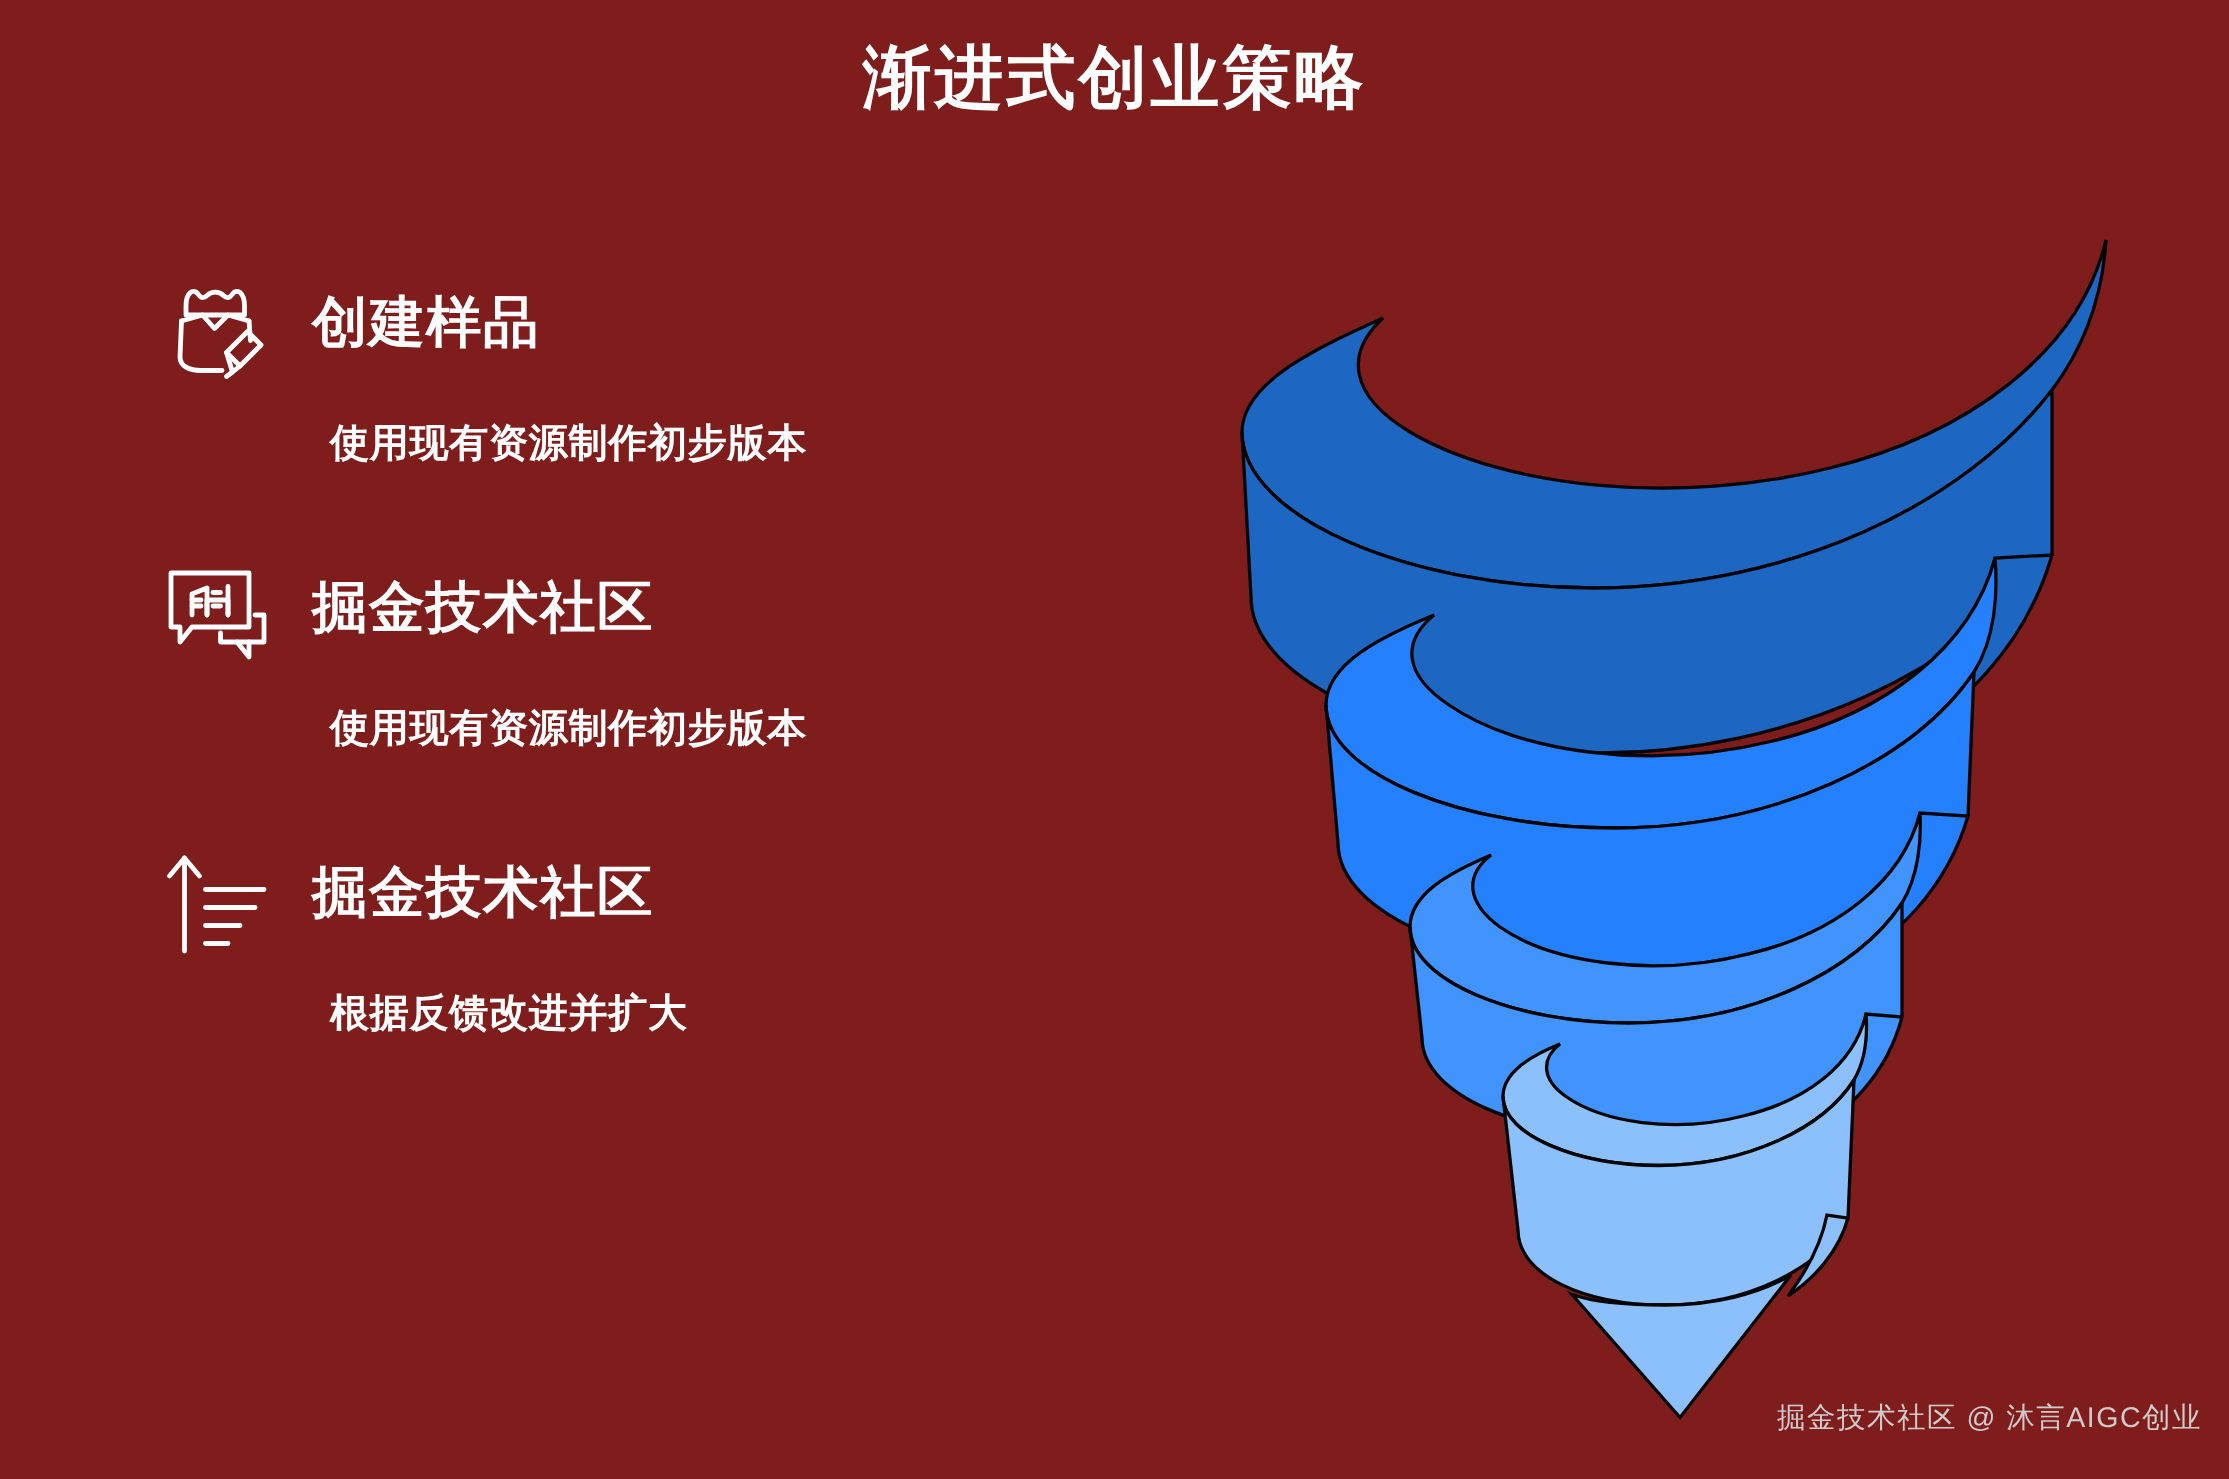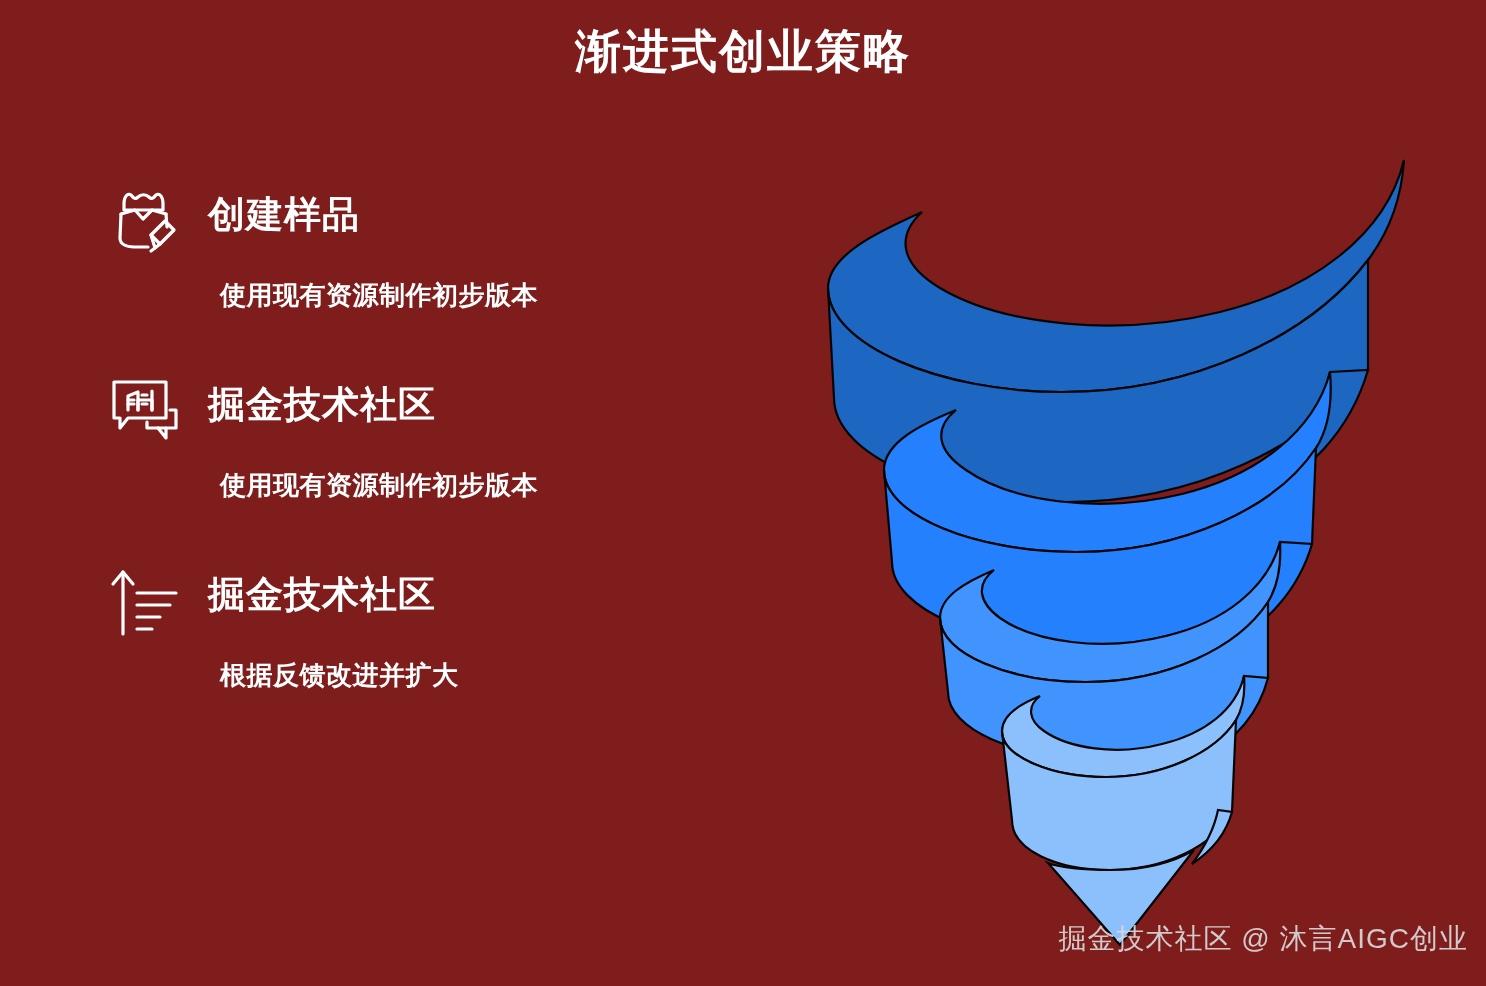--- a/index.html
+++ b/index.html
@@ -86,21 +86,21 @@
     height: 830px;
   }
   #funnel svg { display: block; width: 680px; height: 830px; }
 
   
   #watermark {
     position: absolute;
     right: 18px;
     bottom: 28px;
     color: #d9d9d9;
-    font-size: 28px;
+    font-size: 19px;
     letter-spacing: 1px;
     white-space: nowrap;
     opacity: 0.92;
   }
 </style>
 </head>
 <body>
 
 <div id="page">
 

